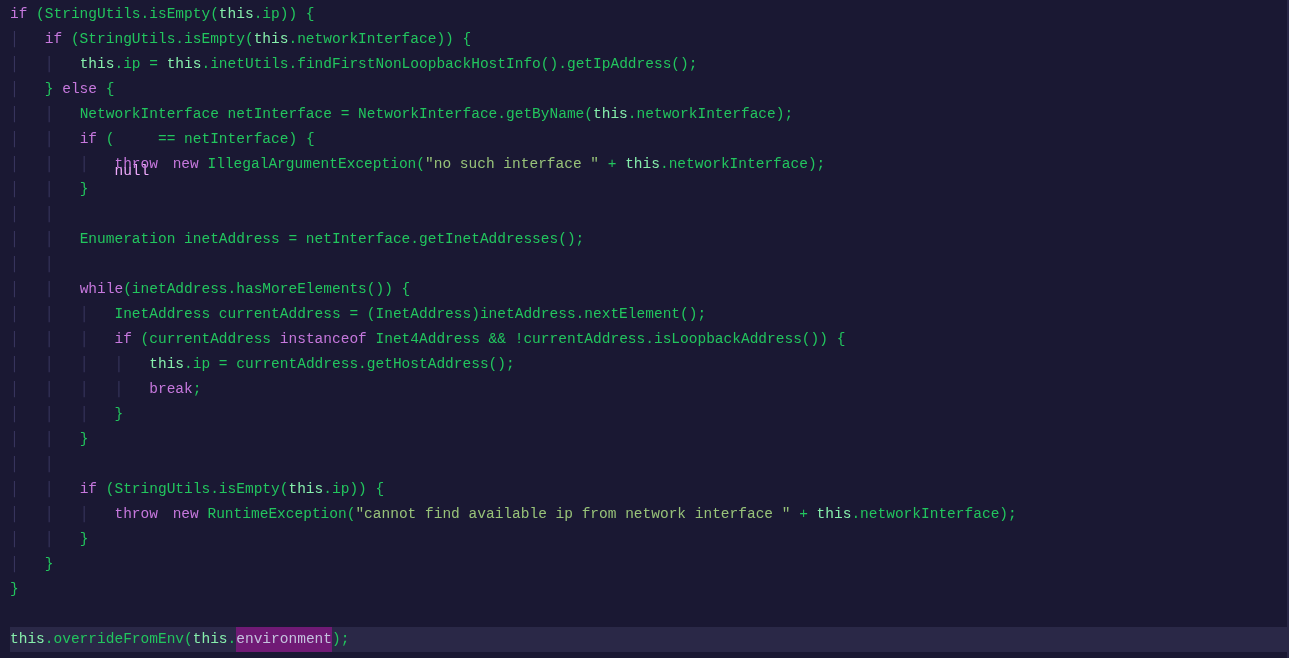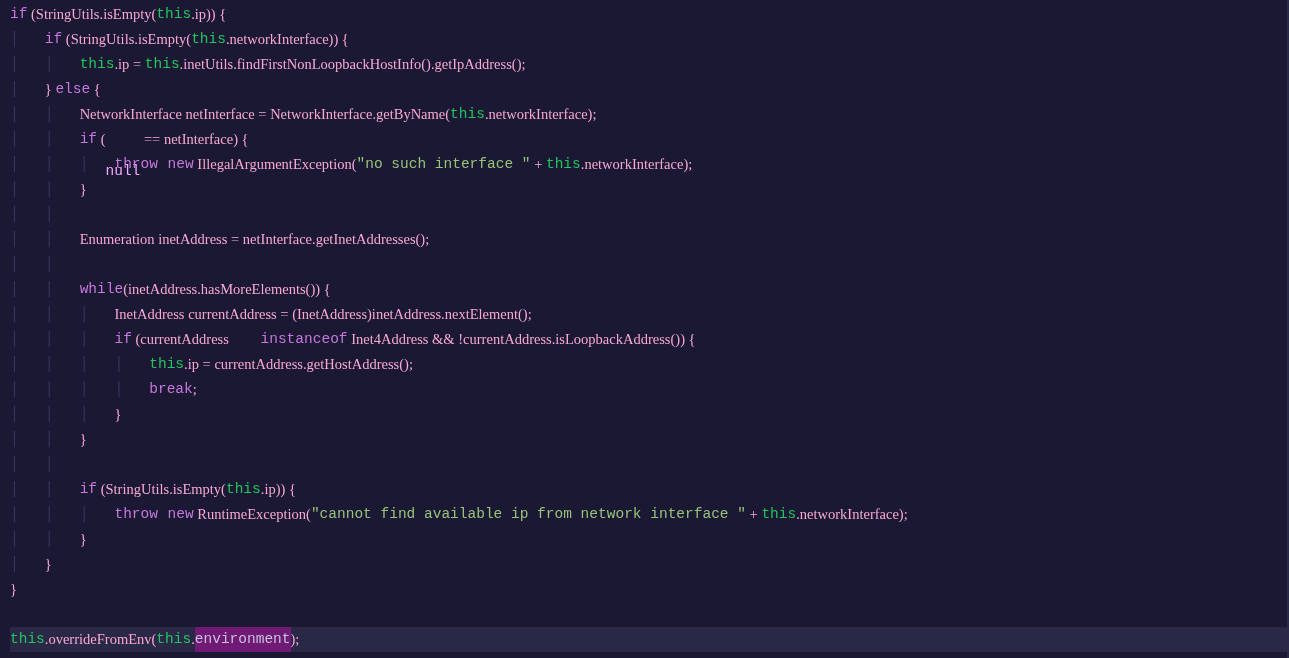--- a/index.html
+++ b/index.html
@@ -20,25 +20,25 @@
   }
   .line {
     height: 25px;
     display: flex;
     align-items: flex-start;
   }
   .line.highlighted {
     background: #2a2847;
   }
   .kw-flow { color: #c678dd; }
-  .kw-this { color: #22c55e; }
-  .kw-instanceof { color: #c678dd; margin-left: 28px; }
+  .kw-this { color: #86efac; }
+  .kw-instanceof { color: #c678dd; }
   .kw-new { color: #c678dd; margin-left: 6px; }
   .kw-null { color: #f0abfc; margin-top: 32px; }
-  .punct { color: #f9a8d4; font-family: Liberation Serif, serif; }
+  .punct { color: #22c55e; }
   .string { color: #98c379; }
   .cursor-word {
     background: #701a75;
   }
   .guide {
     color: #3a3860;
     user-select: none;
   }
   .right-border {
     position: absolute;

